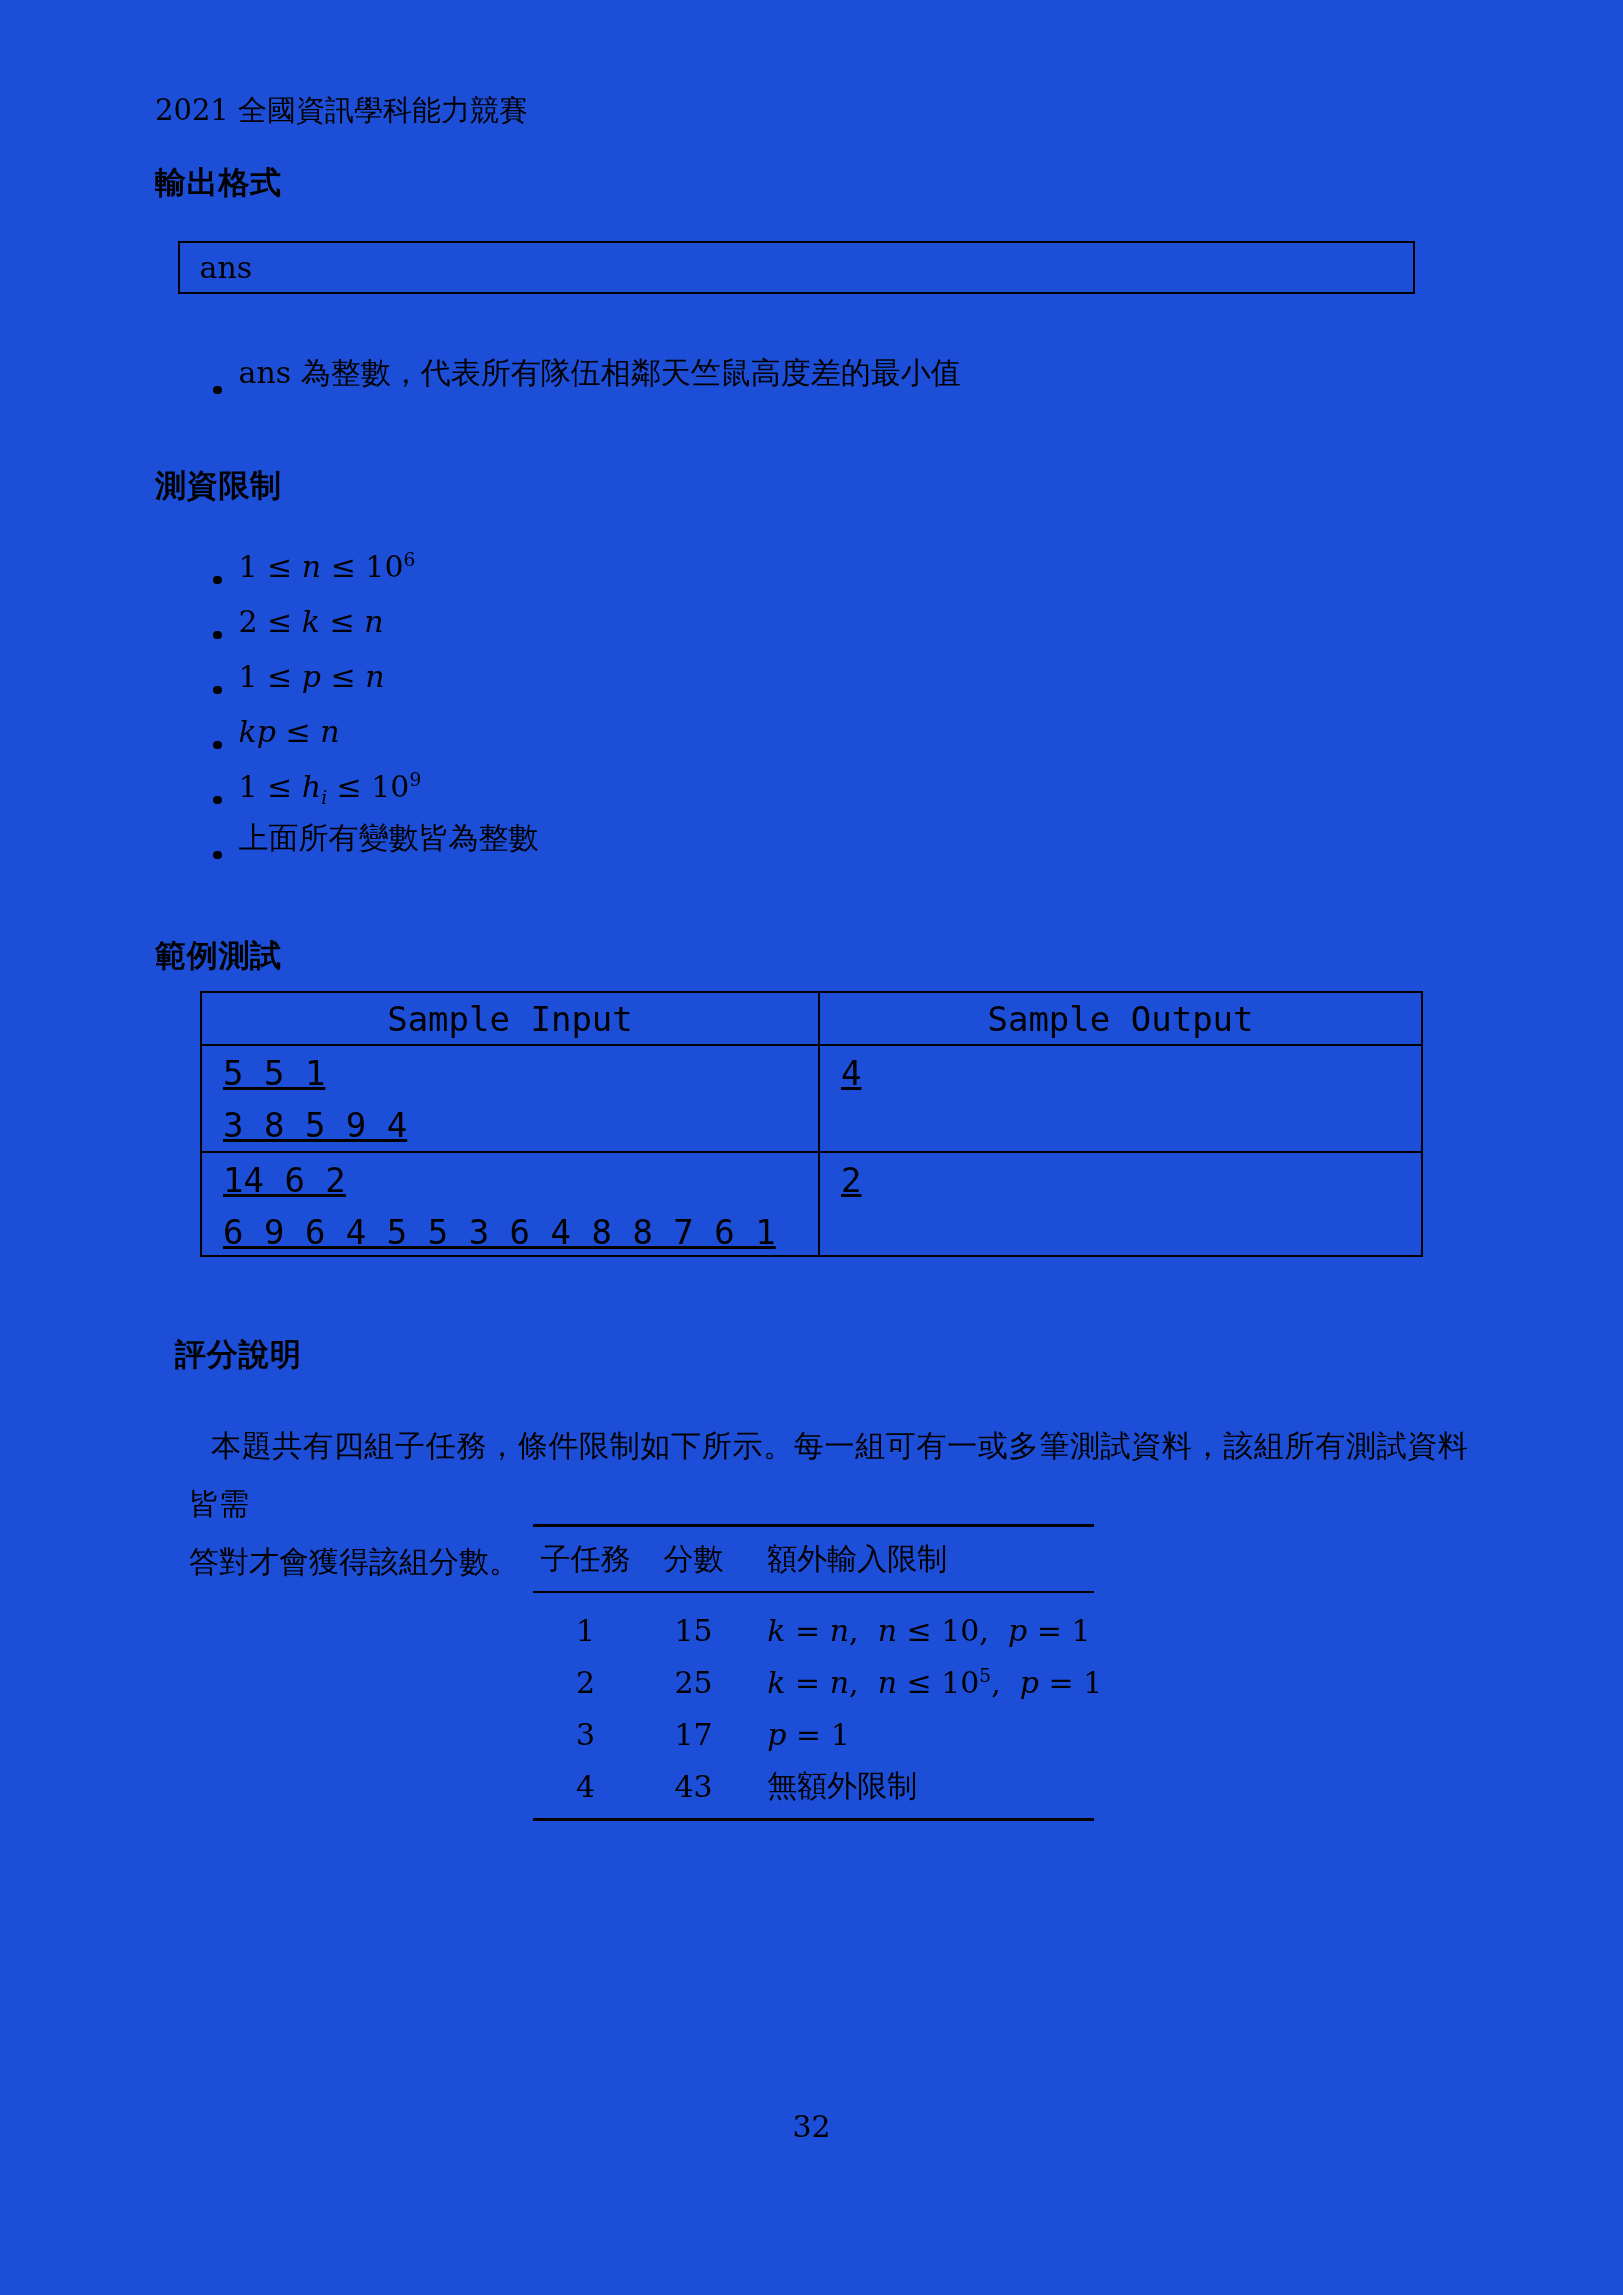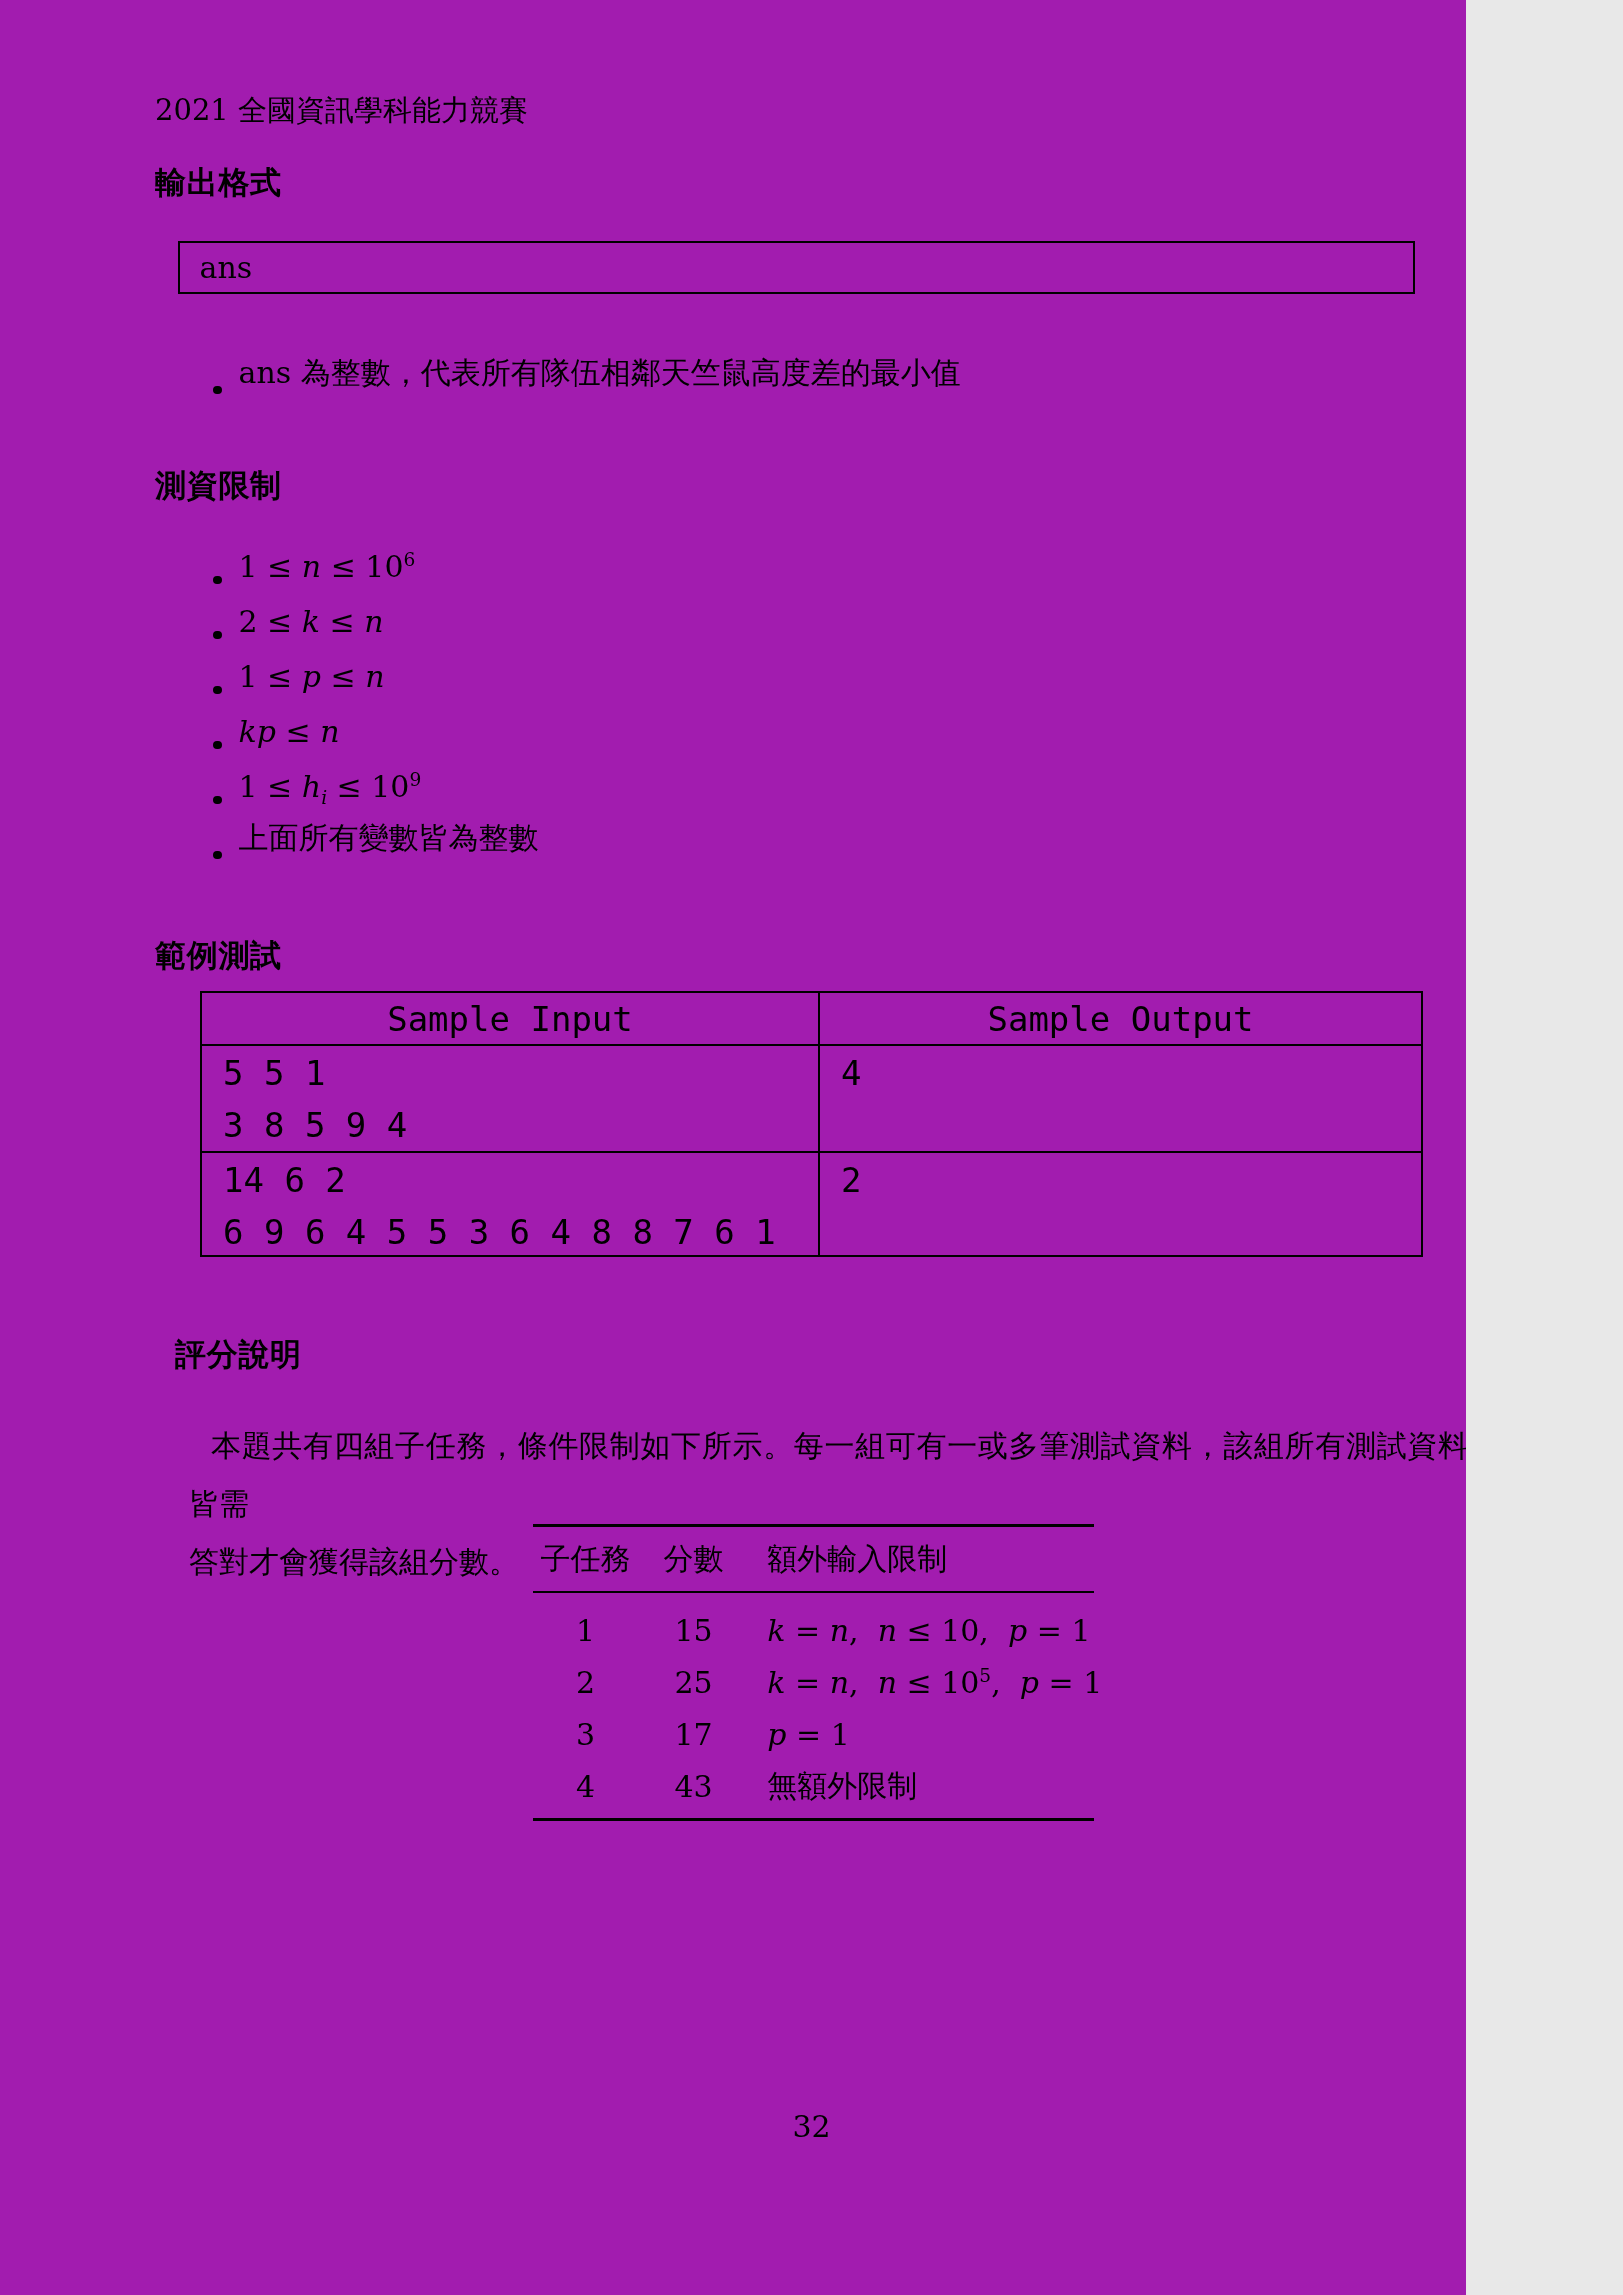--- a/index.html
+++ b/index.html
@@ -1,19 +1,19 @@
 <!DOCTYPE html>
 <html style="font-size:10.5px"><head>
 <meta charset="utf-8">
 <style>
   html,body{margin:0;padding:0;background:#e8e8e8;}
   #page{
     position:relative;
-    width:1466px;height:2295px;
-    background:#a21caf;
+    width:1623px;height:2295px;
+    background:#1d4ed8;
     font-family:"DejaVu Serif","Liberation Serif",serif;
     color:#000;
     overflow:hidden;
   }
   .abs{position:absolute;}
   
   .doc-header{
     left:155px;top:92px;
     font-size:29px;line-height:37px;
     font-family:"DejaVu Serif","Liberation Serif",serif;
@@ -64,21 +64,21 @@
     display:flex;height:53px;border-bottom:2px solid #000;box-sizing:border-box;
   }
   .st-header .st-cell{display:flex;align-items:center;justify-content:center;}
   .st-row{display:flex;box-sizing:border-box;}
   .st-row-1{height:107px;border-bottom:2px solid #000;}
   .st-row-2{height:102px;}
   .st-cell{box-sizing:border-box;}
   .st-col-input{width:618px;border-right:2px solid #000;}
   .st-col-output{flex:1;}
   .st-body-cell{padding:1.3px 0 0 21px;}
-  .st-line{line-height:52px;white-space:pre;}
+  .st-line{line-height:52px;white-space:pre;text-decoration:underline;}
   
   .scoring-par{
     left:155px;top:1417px;width:1313px;
     font-size:30px;line-height:58px;
     text-align:justify;text-justify:inter-character;
   }
   .scoring-par .par-line{display:block;margin-left:34px;}
   .scoring-par .par-line.indent{text-indent:22px;}
   
   .subtask-table{

